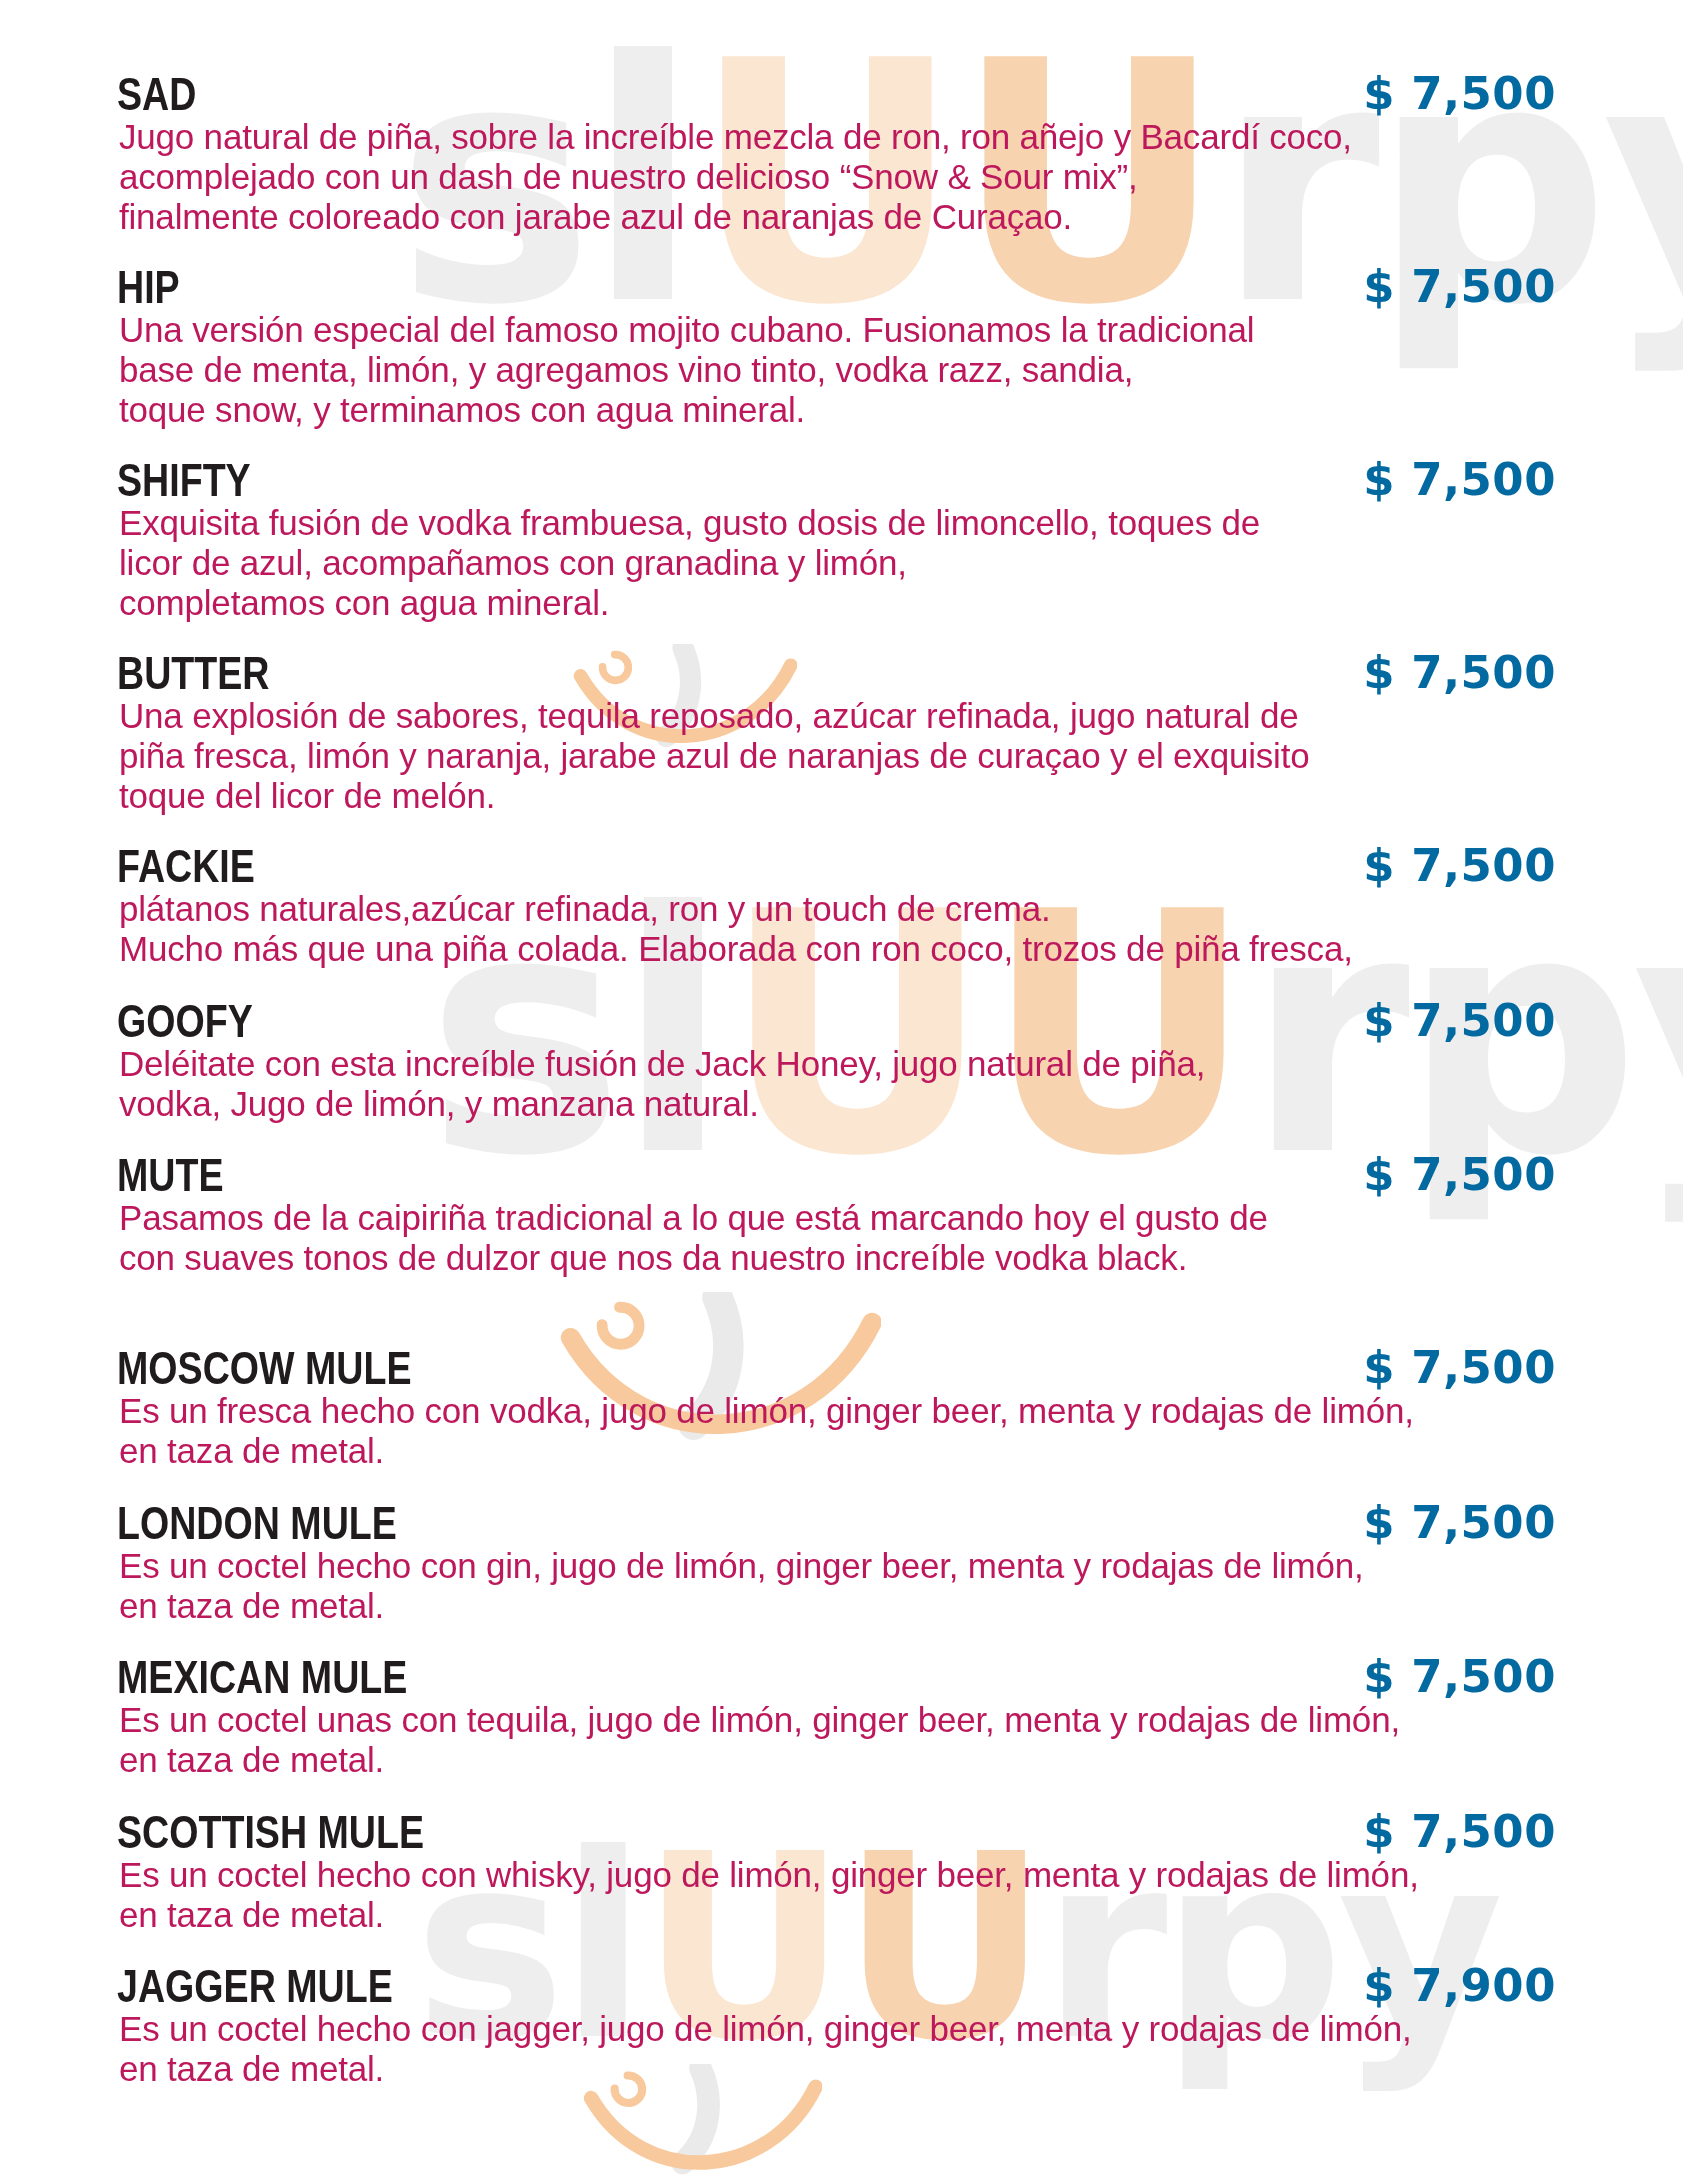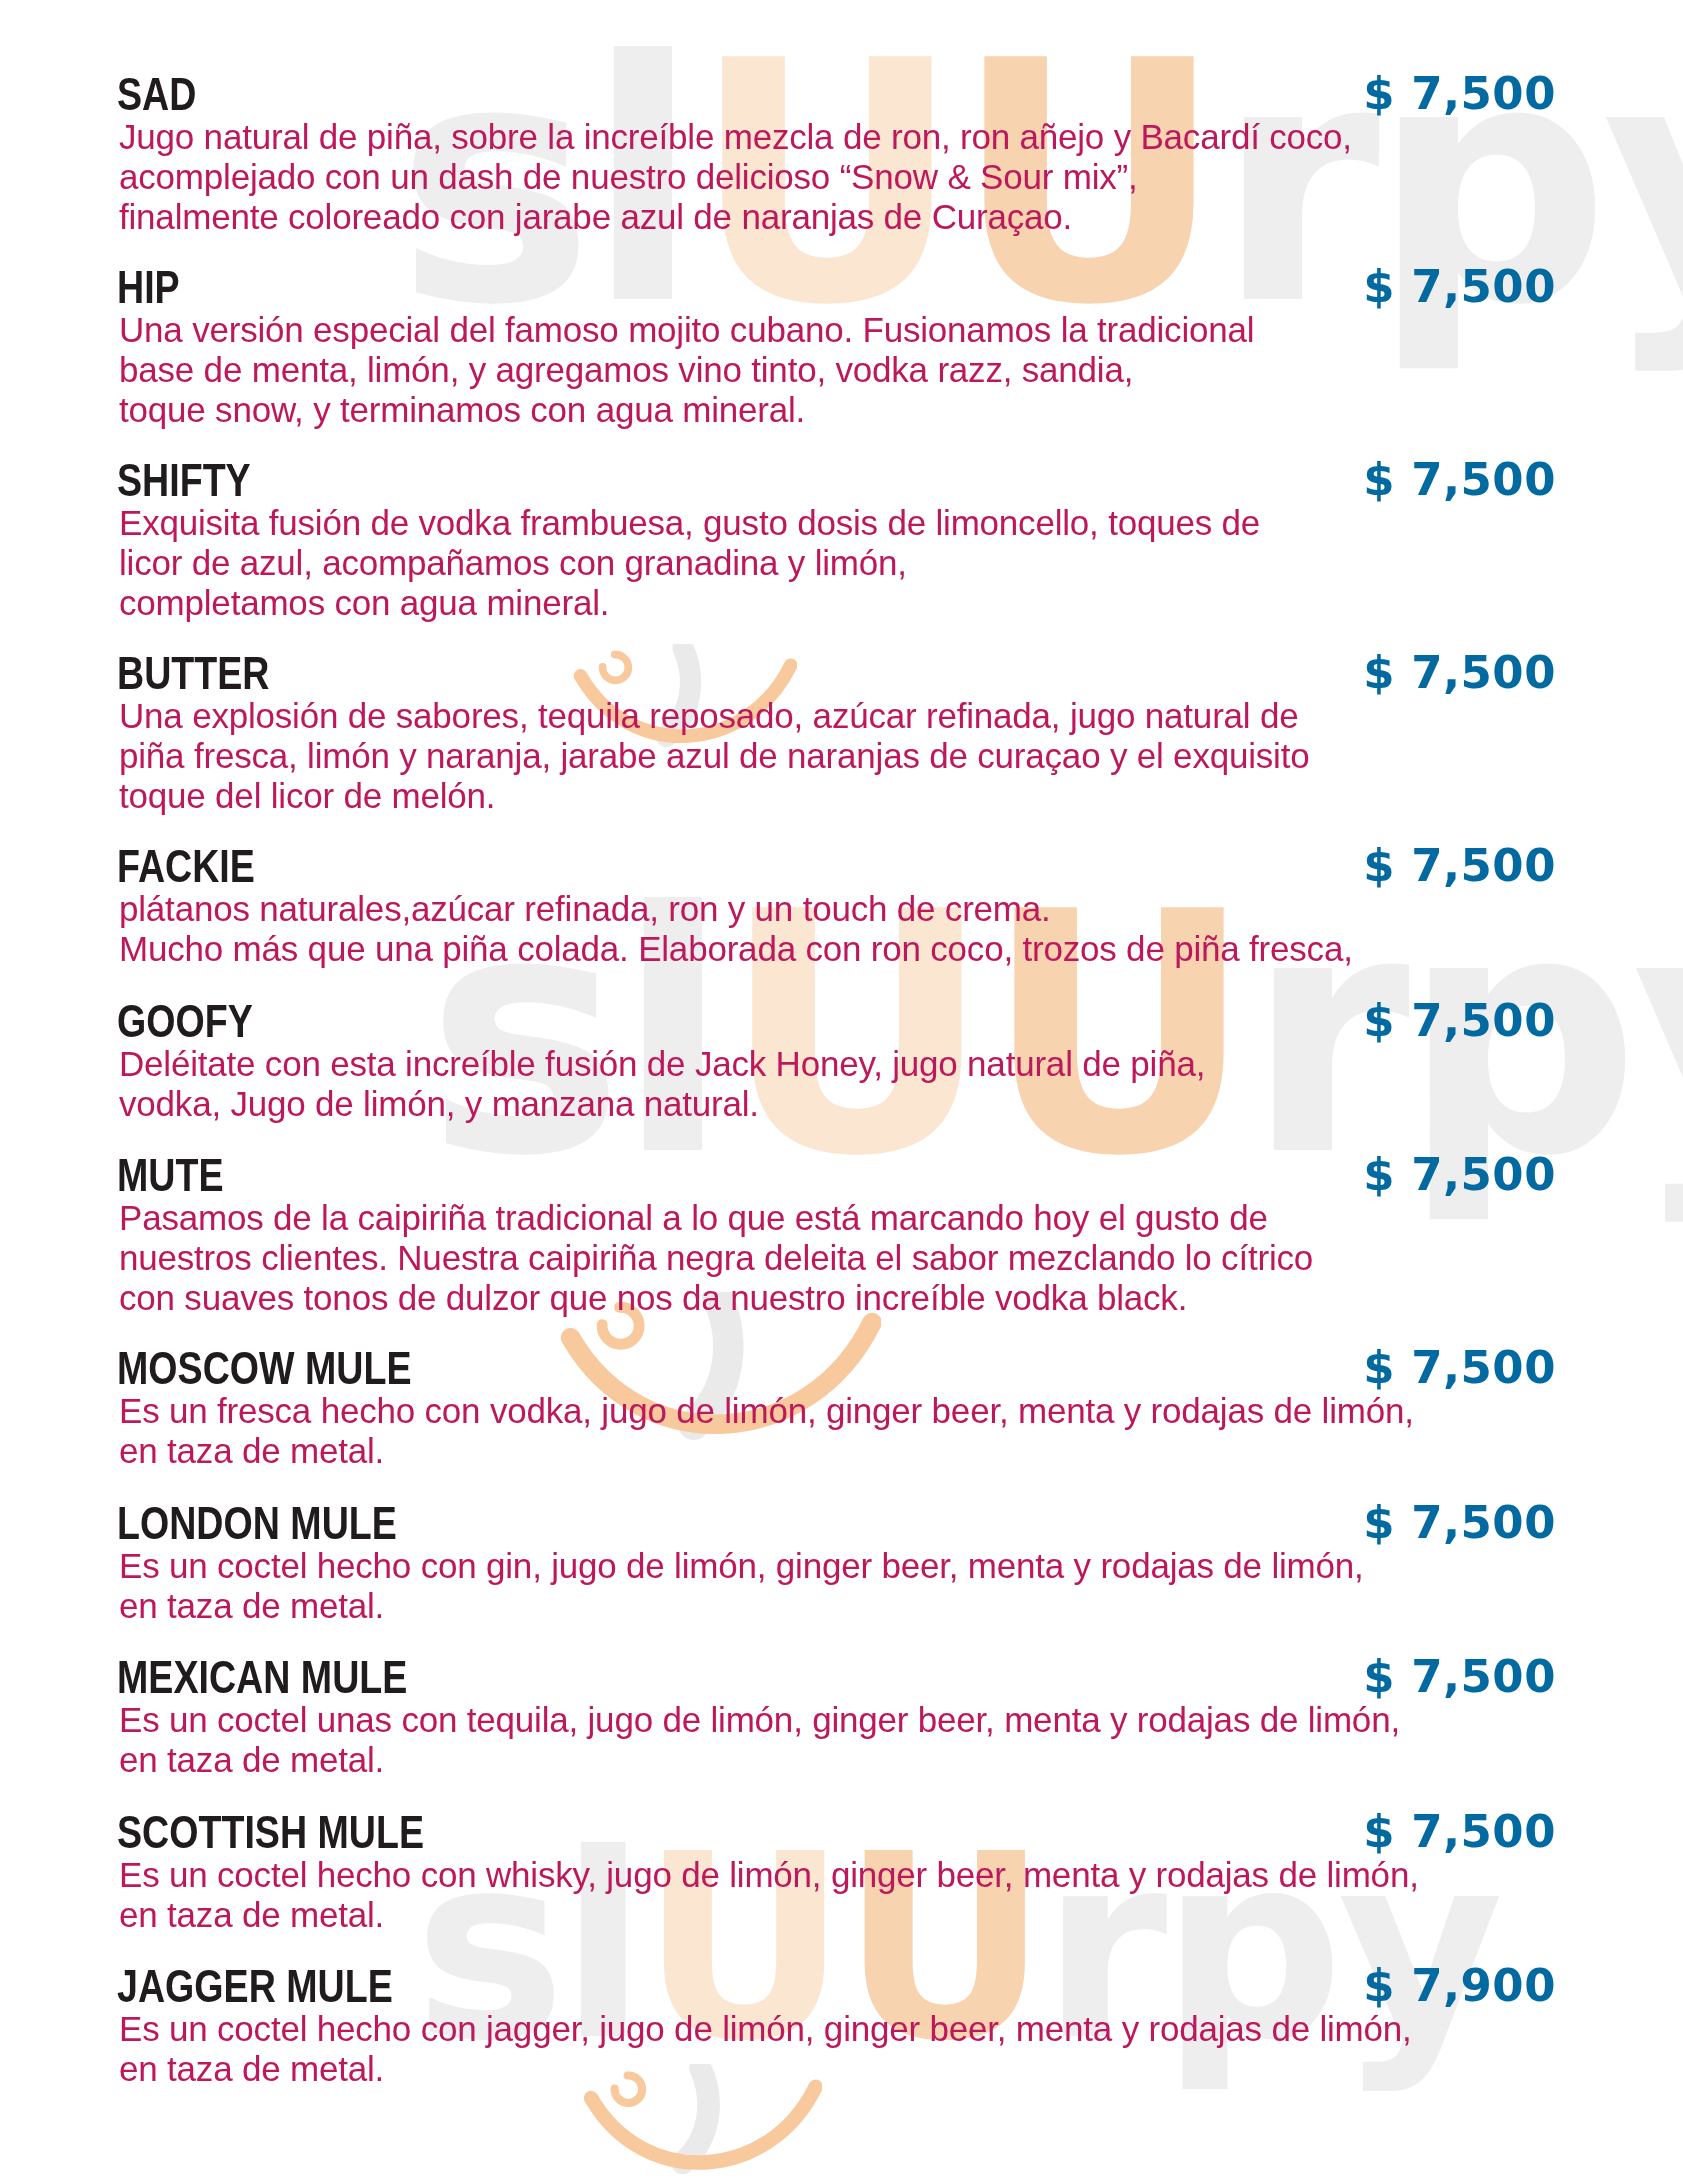--- a/index.html
+++ b/index.html
@@ -138,21 +138,20 @@
         <div class="desc-line">Deléitate con esta increíble fusión de Jack Honey, jugo natural de piña,</div>
         <div class="desc-line">vodka, Jugo de limón, y manzana natural.</div>
       </div>
   </div>
 
   <div class="item" style="top: 1158px;">
     <div class="item-title">MUTE</div>
     <div class="item-price">$ 7,500</div>
     <div class="item-desc">
         <div class="desc-line">Pasamos de la caipiriña tradicional a lo que está marcando hoy el gusto de</div>
-        <div class="desc-line">nuestros clientes. Nuestra caipiriña negra deleita el sabor mezclando lo cítrico</div>
         <div class="desc-line">con suaves tonos de dulzor que nos da nuestro increíble vodka black.</div>
       </div>
   </div>
 
   <div class="item" style="top: 1351px;">
     <div class="item-title">MOSCOW MULE</div>
     <div class="item-price">$ 7,500</div>
     <div class="item-desc">
         <div class="desc-line">Es un fresca hecho con vodka, jugo de limón, ginger beer, menta y rodajas de limón,</div>
         <div class="desc-line">en taza de metal.</div>

